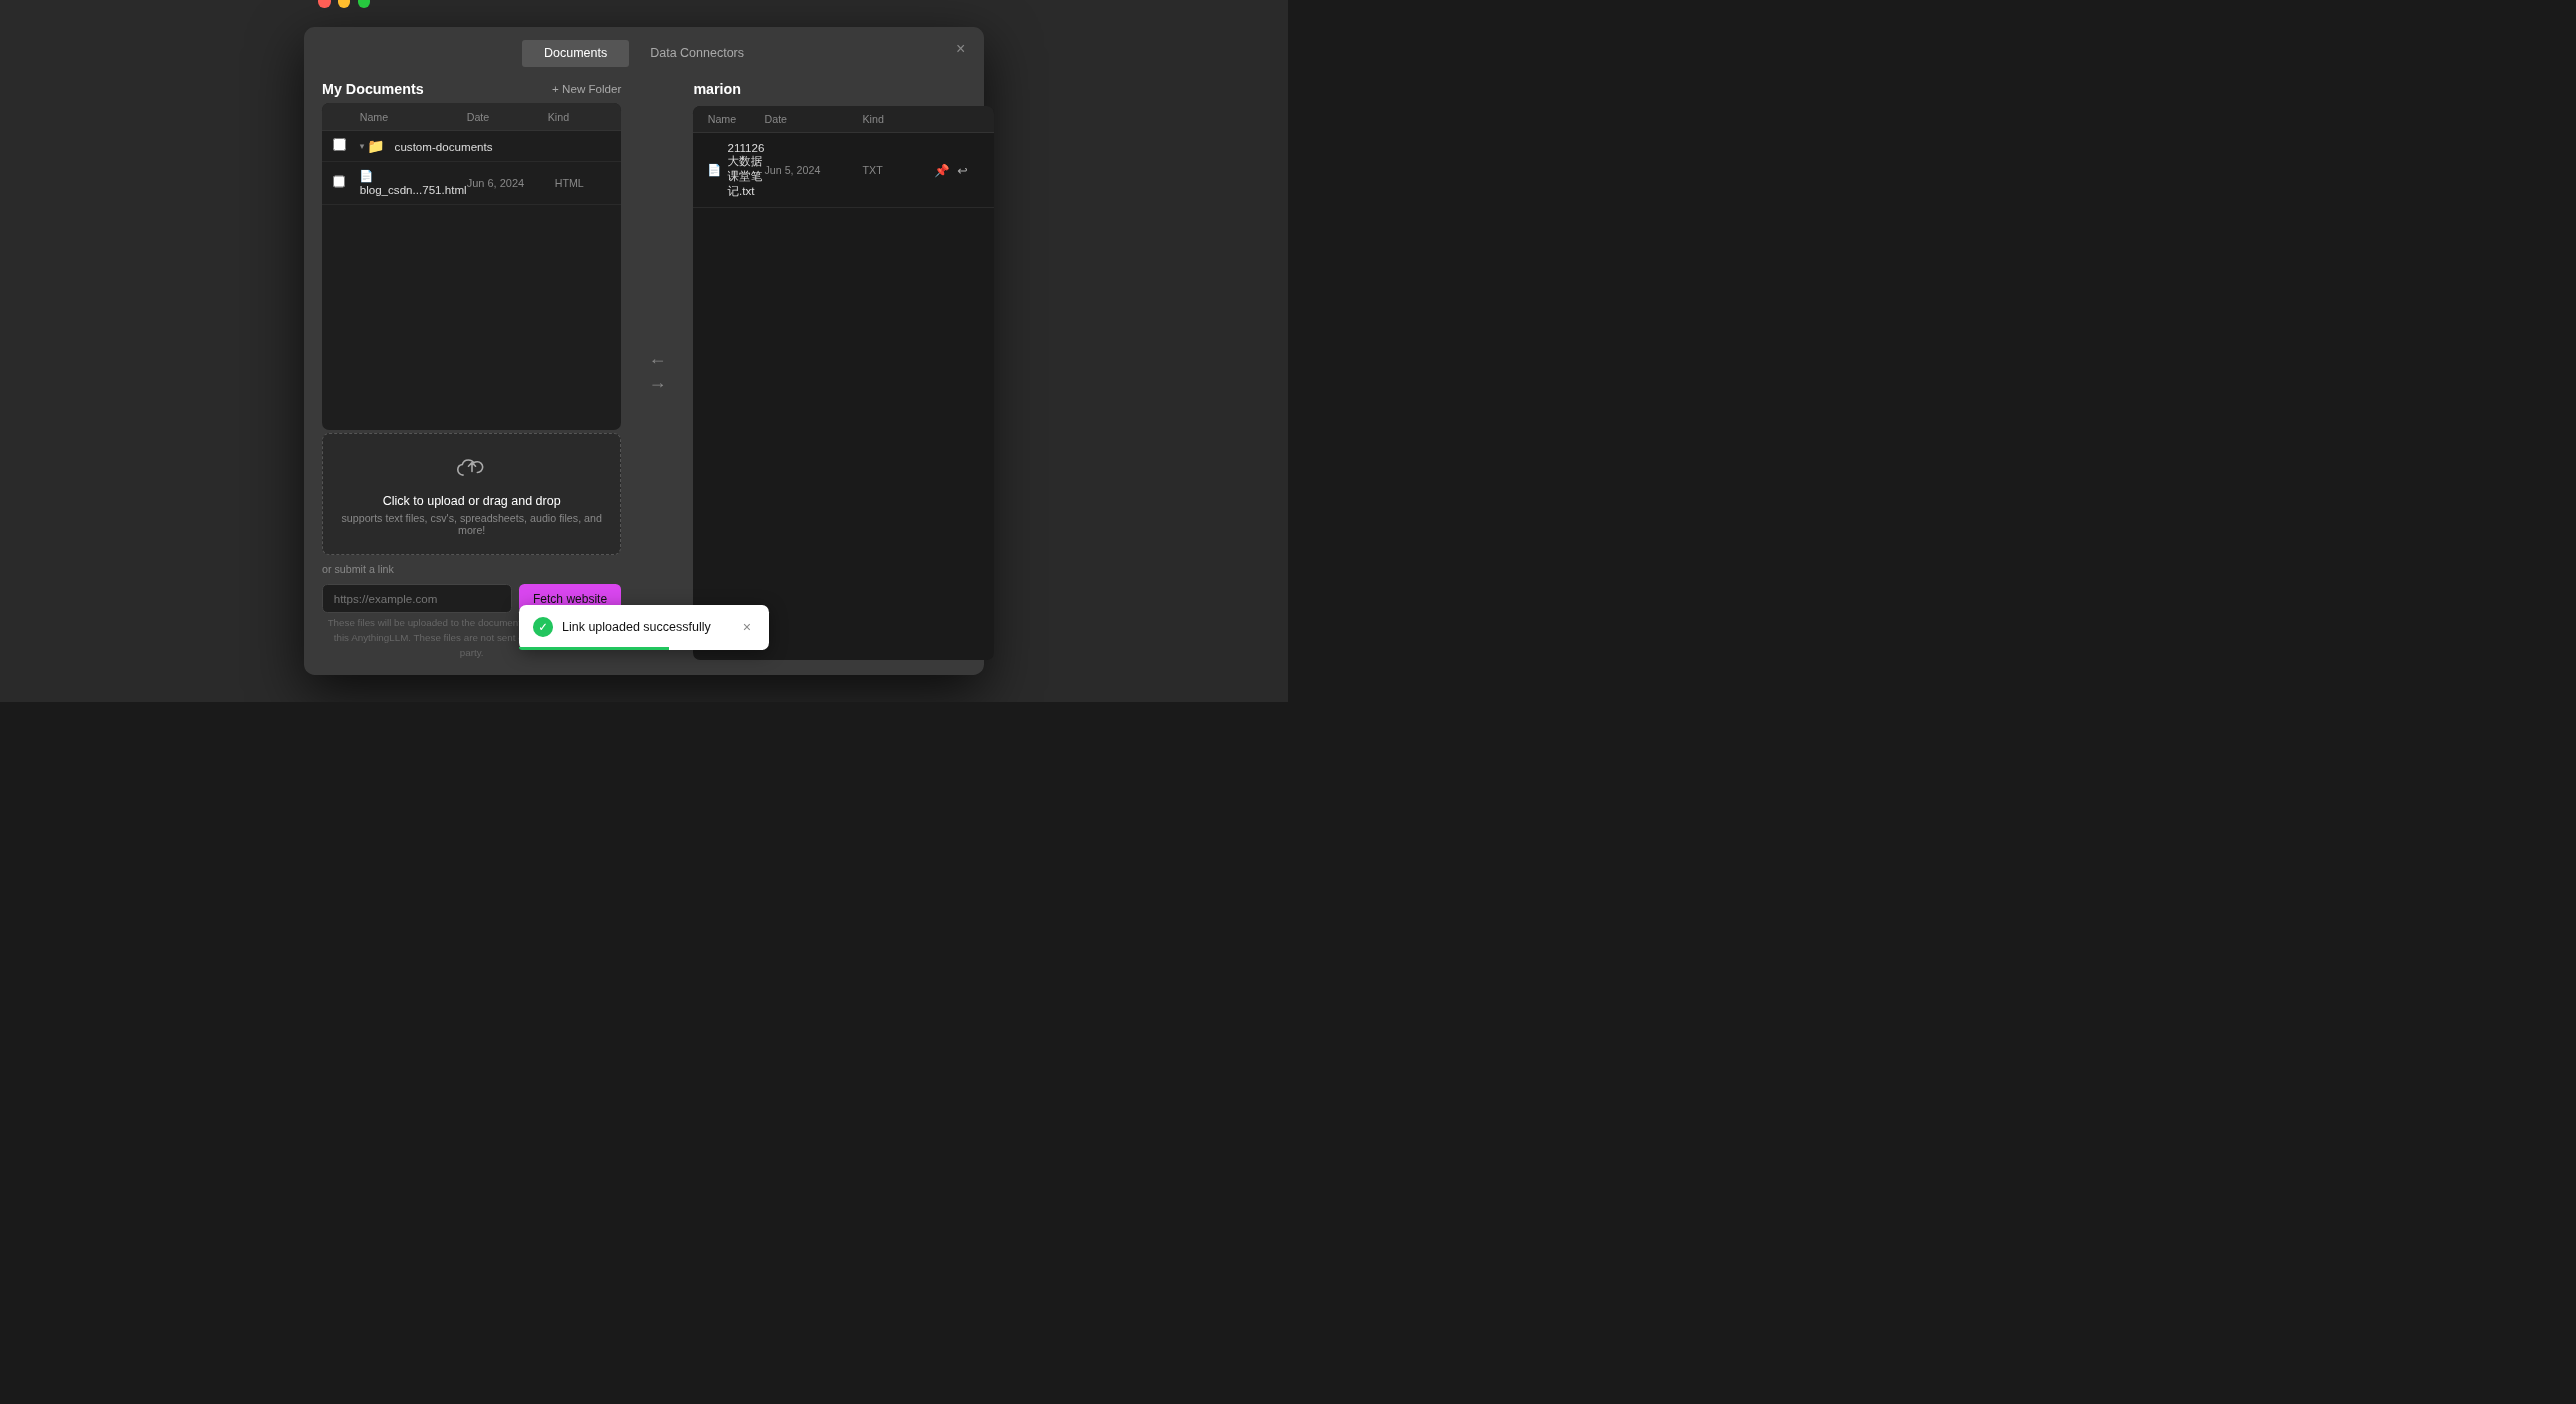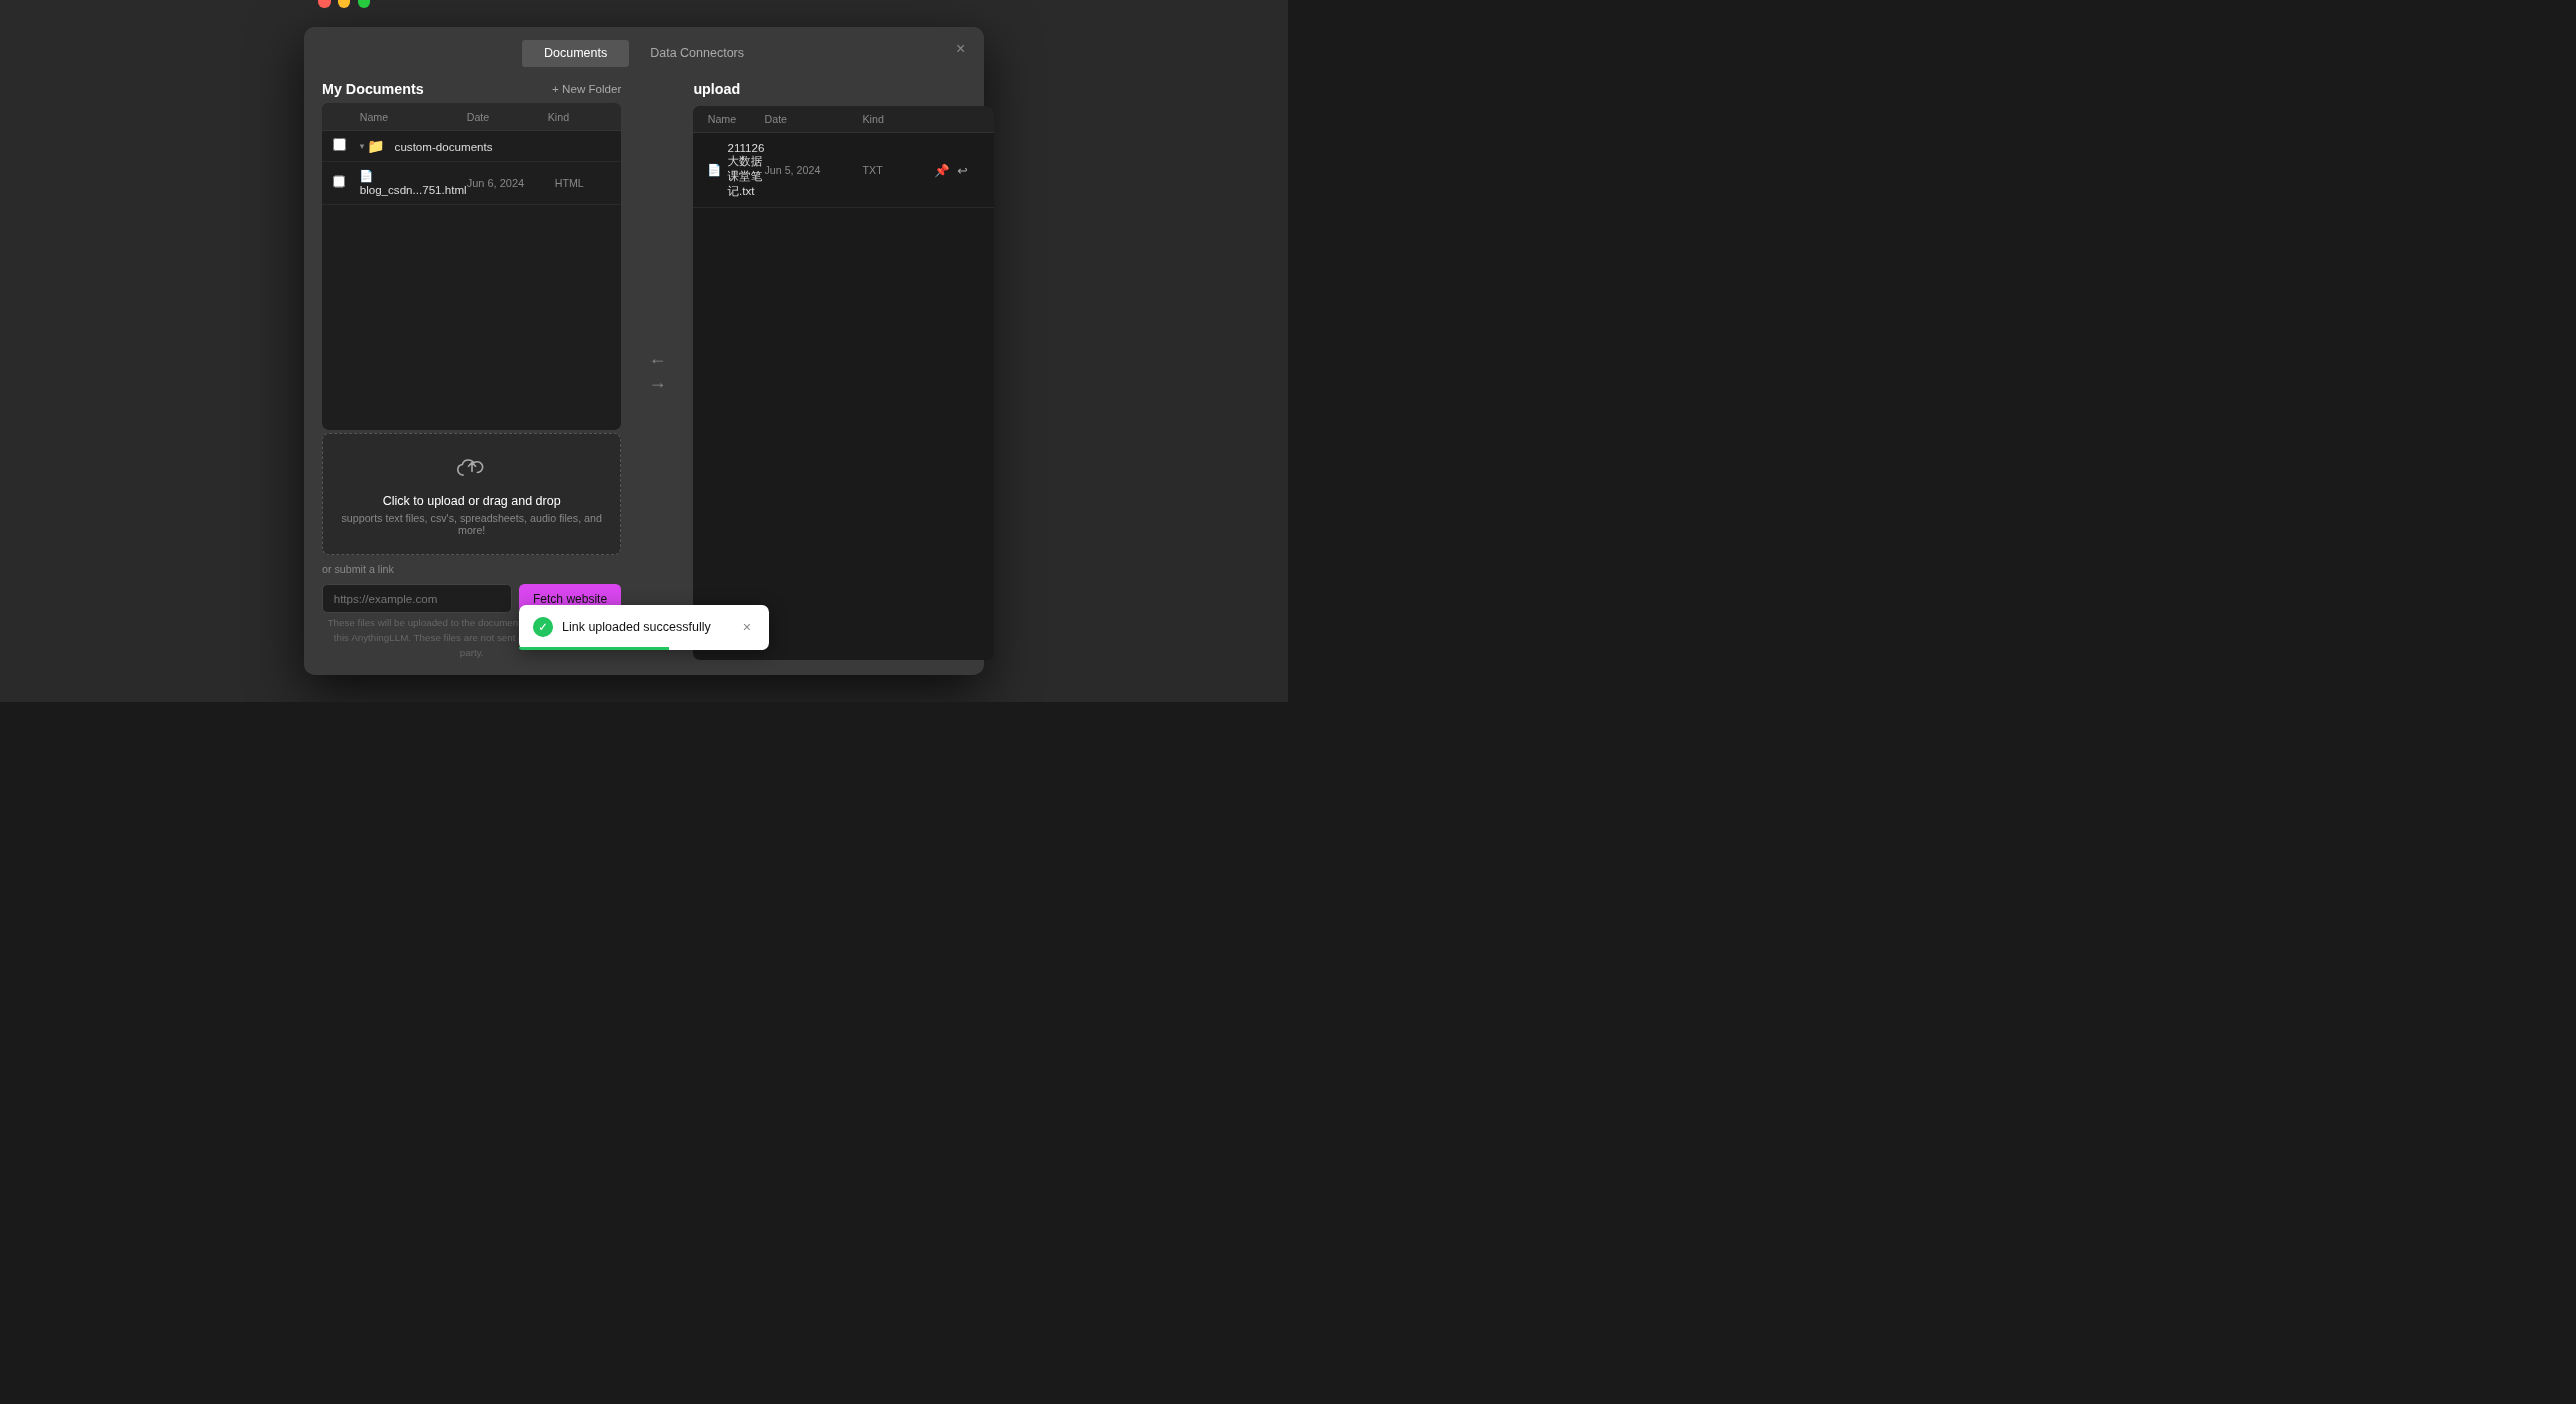--- a/index.html
+++ b/index.html
@@ -450,21 +450,21 @@
     <div class="transfer-arrows">
       <div class="arrows-icon">
         <span>←</span>
         <span>→</span>
       </div>
     </div>
 
     <div class="right-panel">
 
       <div class="right-panel-header">
-        <span class="workspace-name">upload</span>
+        <span class="workspace-name">marion</span>
       </div>
 
       <div class="right-file-table">
         <div class="right-file-table-header">
           <span>Name</span>
           <span>Date</span>
           <span>Kind</span>
           <span></span>
         </div>
 

